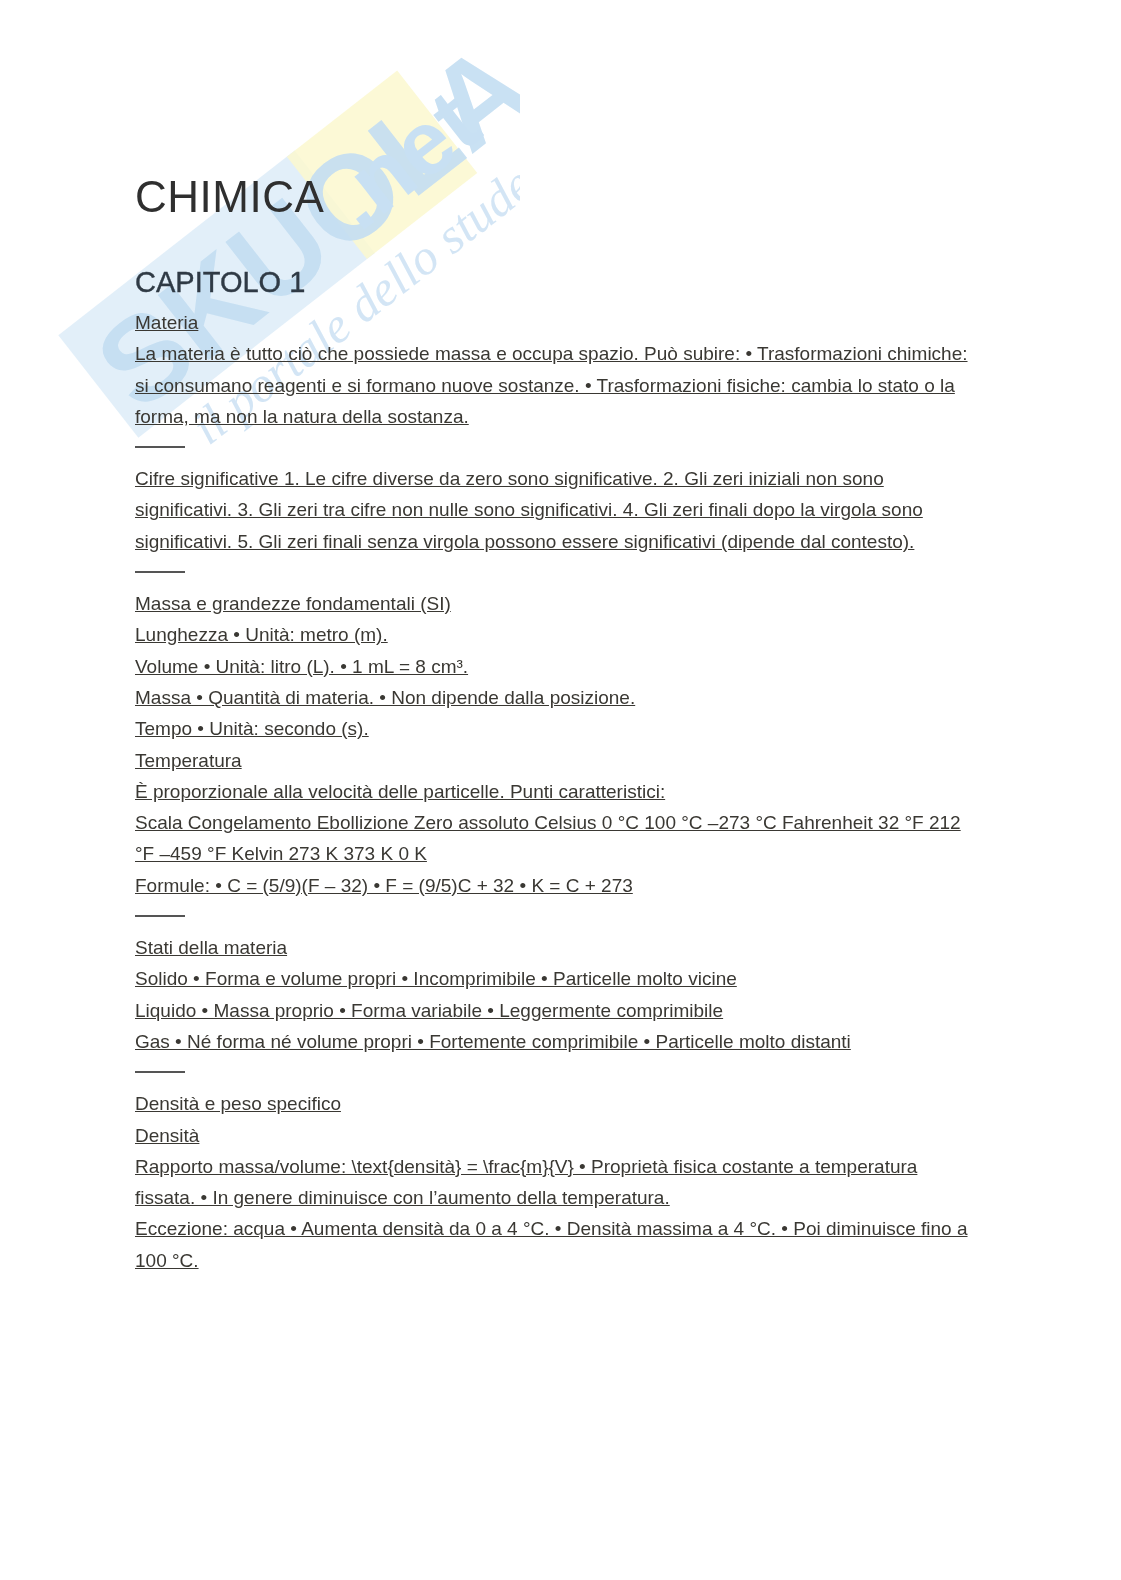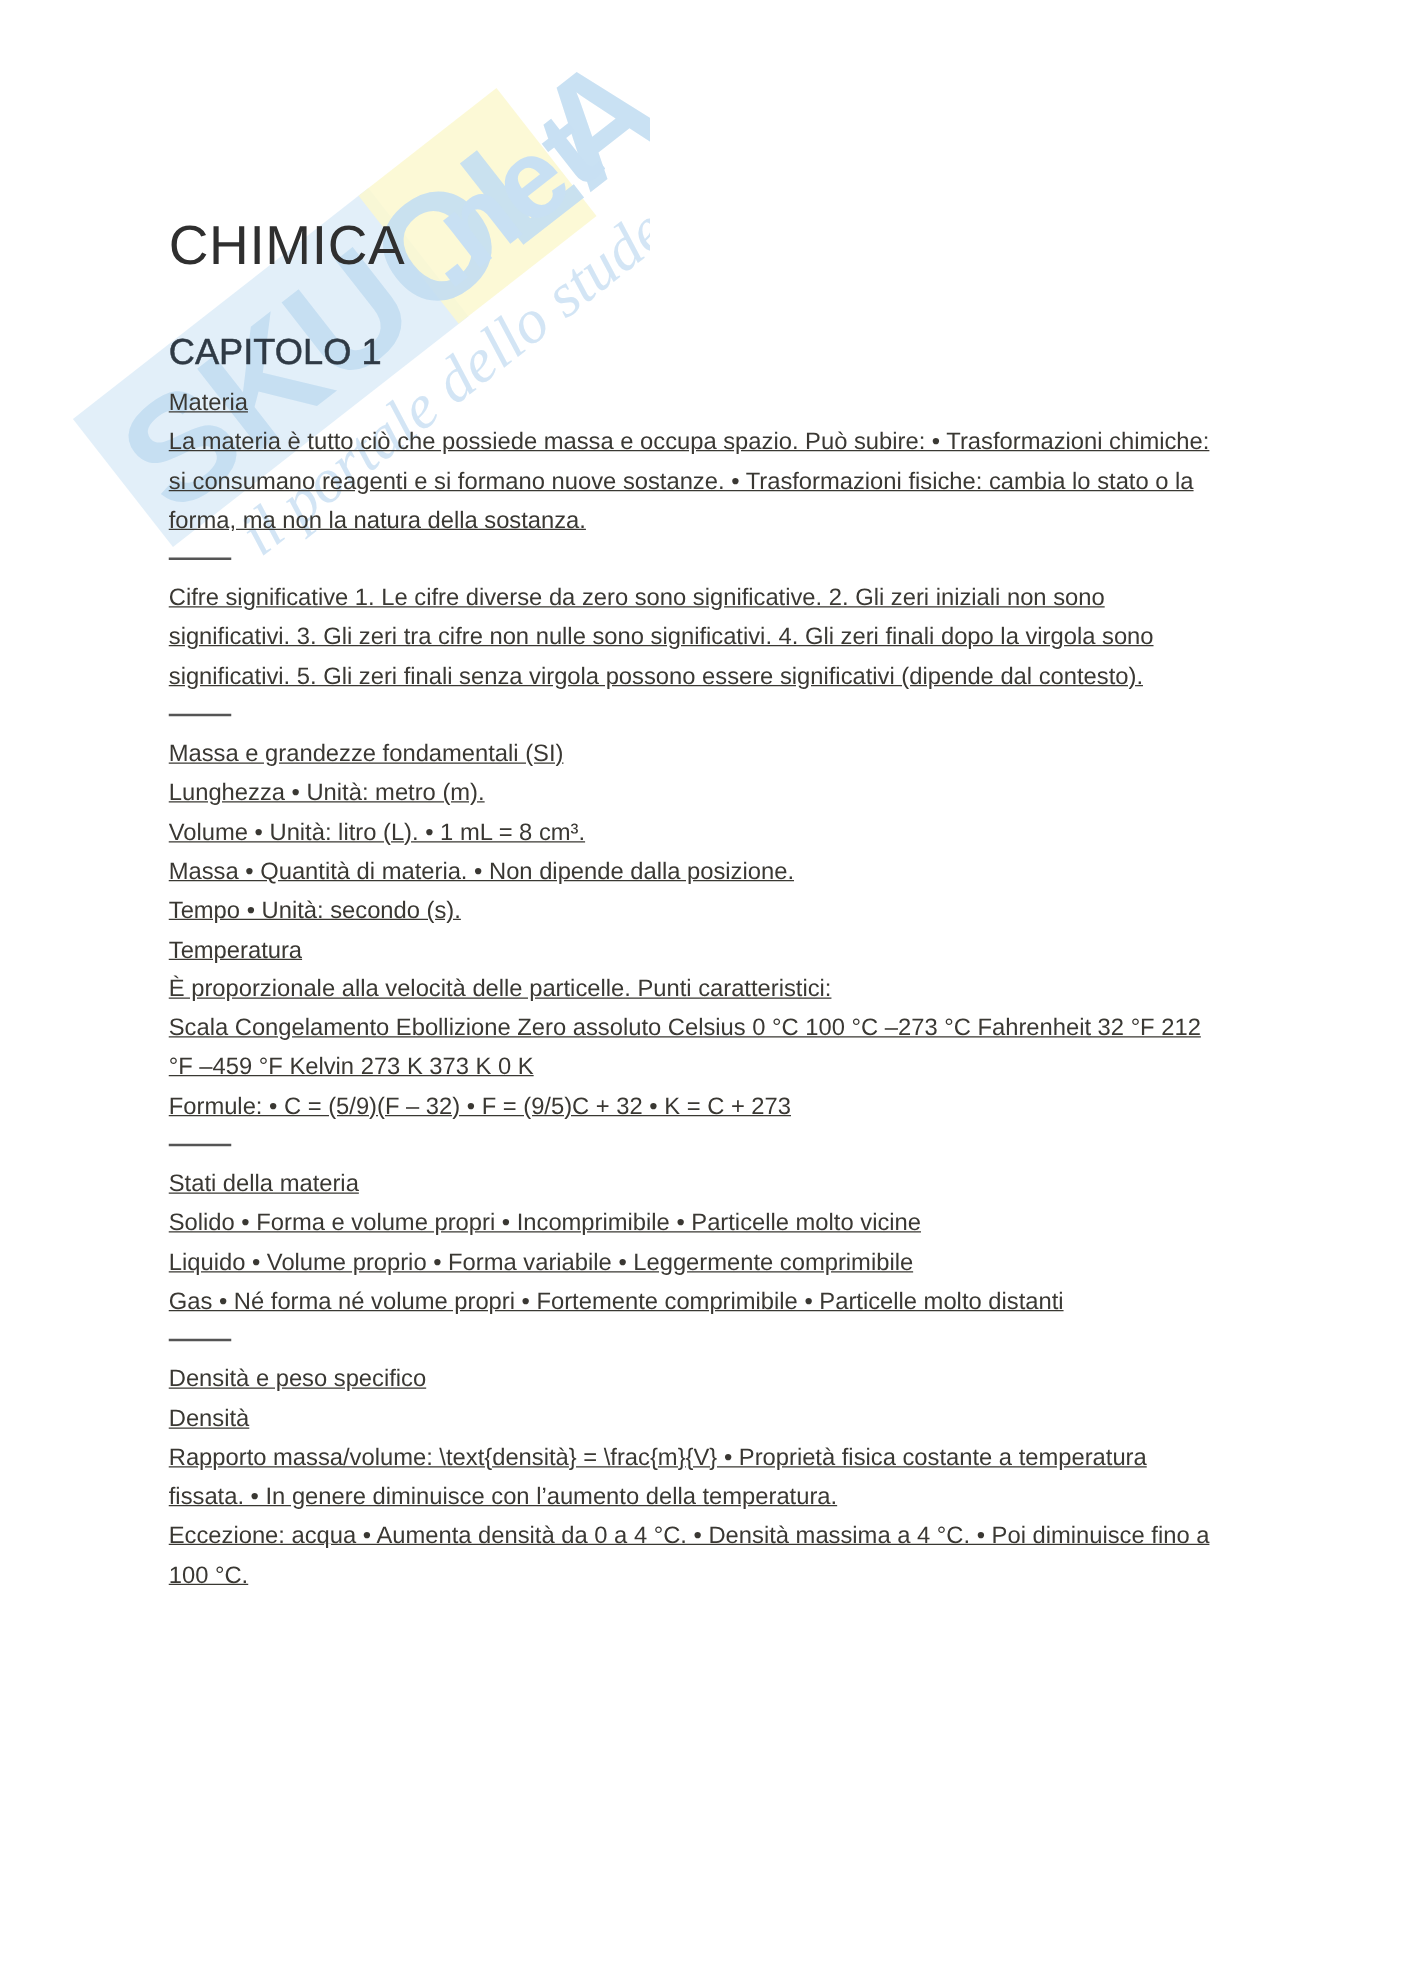--- a/index.html
+++ b/index.html
@@ -48,21 +48,21 @@
     <p class="line">Massa • Quantità di materia. • Non dipende dalla posizione.</p>
     <p class="line">Tempo • Unità: secondo (s).</p>
     <p class="line">Temperatura</p>
     <p class="line">È proporzionale alla velocità delle particelle. Punti caratteristici:</p>
     <p class="line">Scala Congelamento Ebollizione Zero assoluto Celsius 0 °C 100 °C –273 °C Fahrenheit 32 °F 212 °F –459 °F Kelvin 273 K 373 K 0 K</p>
     <p class="line">Formule: • C = (5/9)(F – 32) • F = (9/5)C + 32 • K = C + 273</p>
     <div class="sep"></div>
 
     <p class="line">Stati della materia</p>
     <p class="line">Solido • Forma e volume propri • Incomprimibile • Particelle molto vicine</p>
-    <p class="line">Liquido • Volume proprio • Forma variabile • Leggermente comprimibile</p>
+    <p class="line">Liquido • Massa proprio • Forma variabile • Leggermente comprimibile</p>
     <p class="line">Gas • Né forma né volume propri • Fortemente comprimibile • Particelle molto distanti</p>
     <div class="sep"></div>
 
     <p class="line">Densità e peso specifico</p>
     <p class="line">Densità</p>
     <p class="line">Rapporto massa/volume: \text{densità} = \frac{m}{V} • Proprietà fisica costante a temperatura fissata. • In genere diminuisce con l’aumento della temperatura.</p>
     <p class="line">Eccezione: acqua • Aumenta densità da 0 a 4 °C. • Densità massima a 4 °C. • Poi diminuisce fino a 100 °C.</p>
   </div>
 </div>
 

